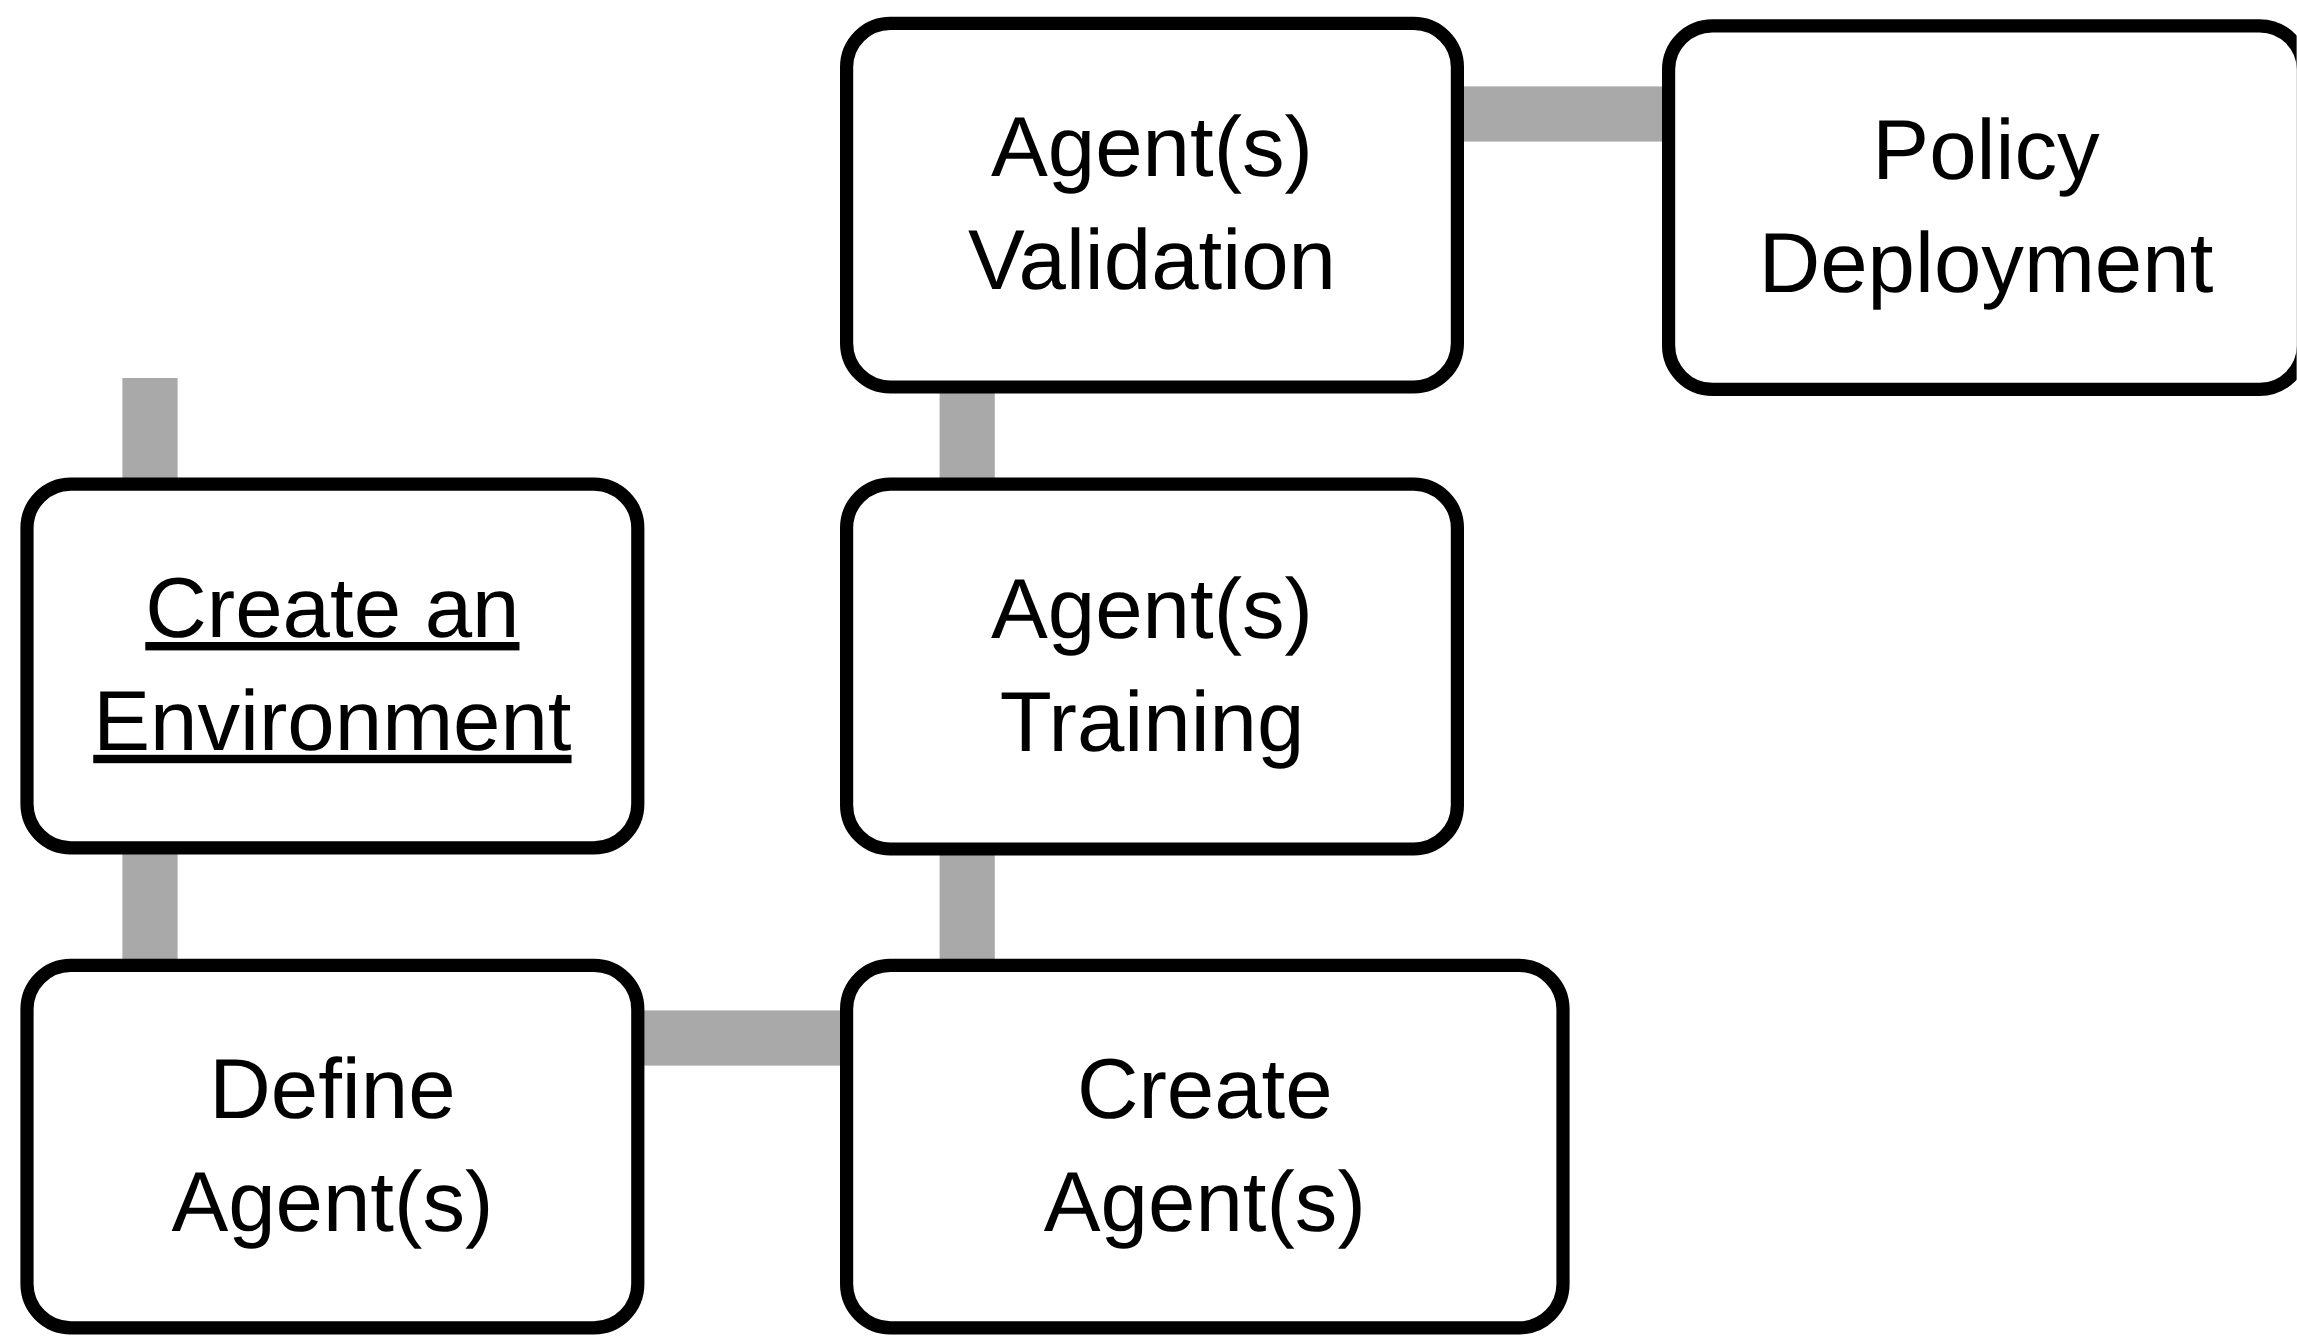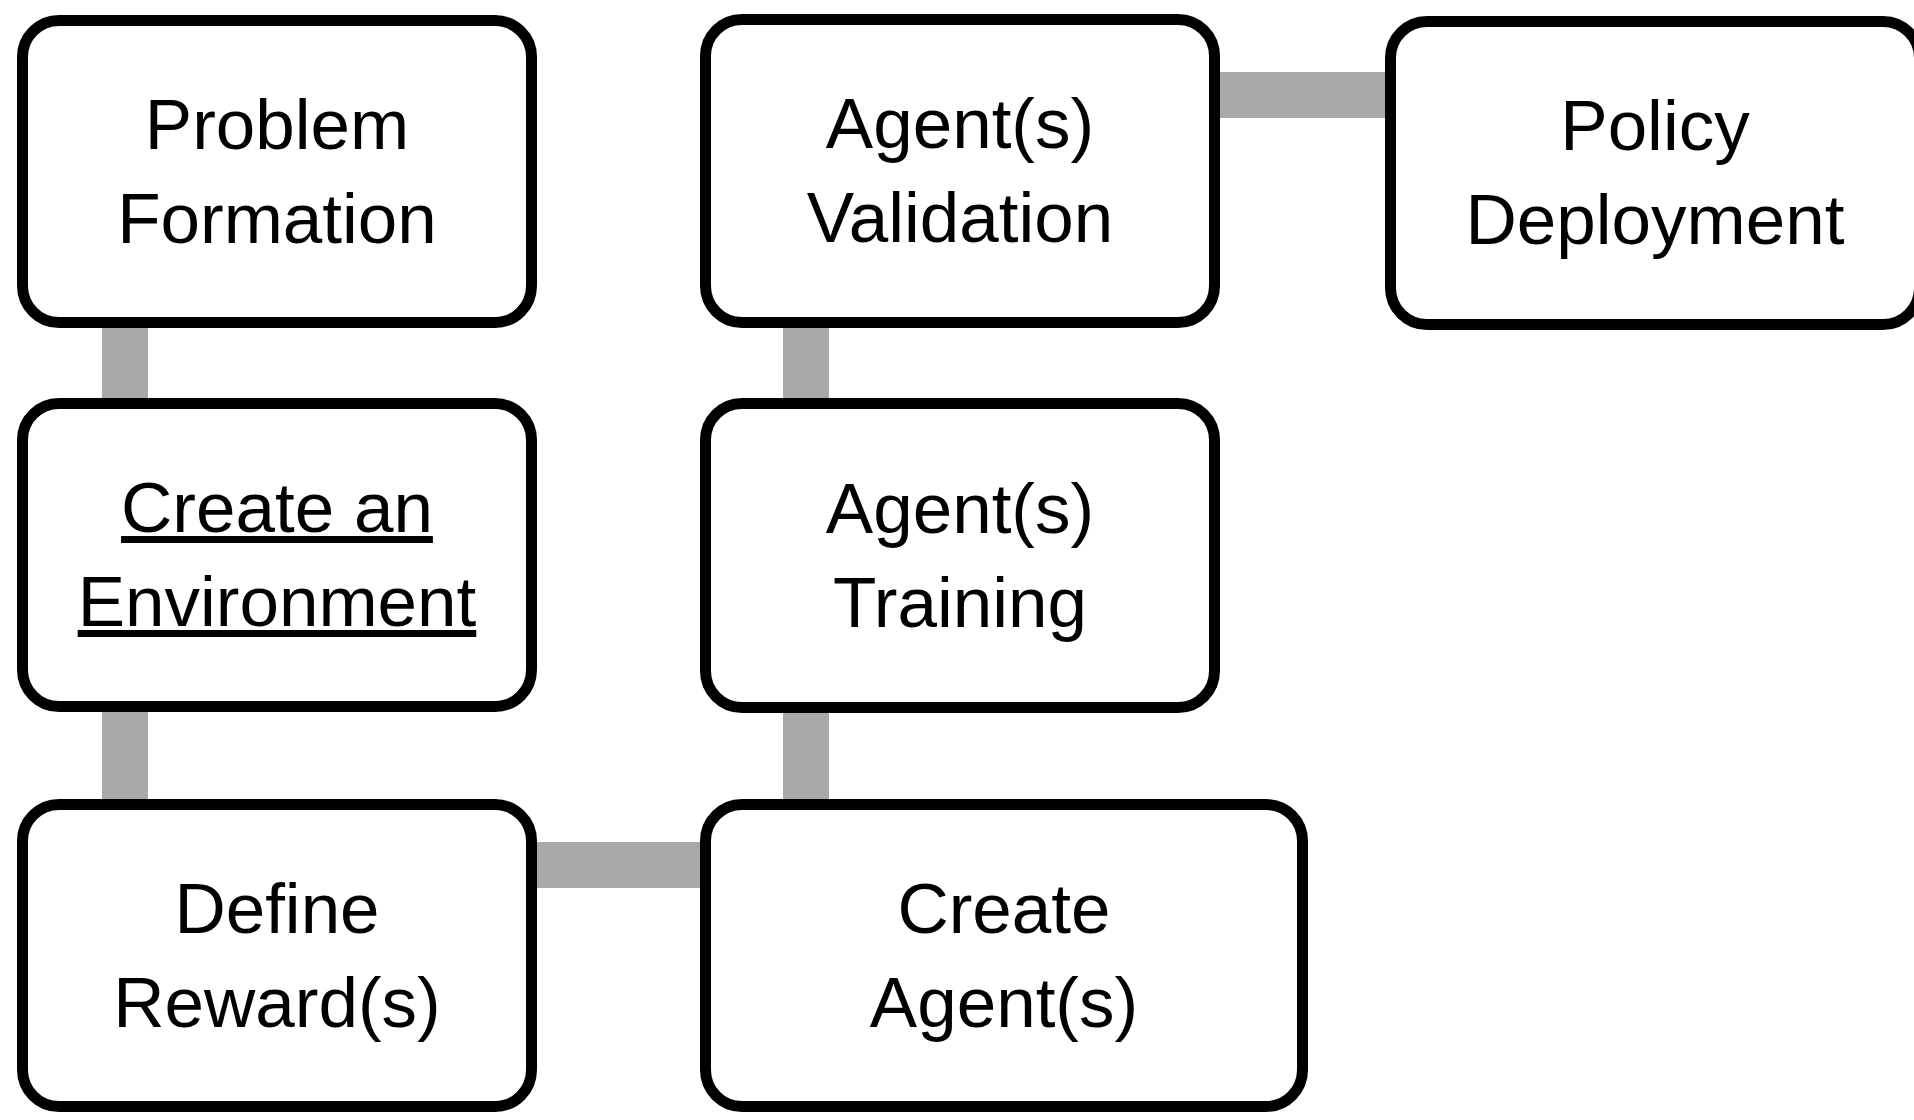--- a/index.html
+++ b/index.html
@@ -60,33 +60,29 @@
 
 <div class="canvas">
 
   <div class="connector" id="edge-problem-to-environment"></div>
   <div class="connector" id="edge-environment-to-rewards"></div>
   <div class="connector" id="edge-validation-to-training"></div>
   <div class="connector" id="edge-training-to-agents"></div>
   <div class="connector" id="edge-rewards-to-agents"></div>
   <div class="connector" id="edge-validation-to-policy"></div>
 
-  <div class="node" id="node-problem-formation">
-    <span class="label">Problem
-Formation</span>
-  </div>
 
   <div class="node" id="node-create-environment">
     <span class="label">Create an
 Environment</span>
   </div>
 
   <div class="node" id="node-define-rewards">
     <span class="label">Define
-Reward(s)</span>
+Agent(s)</span>
   </div>
 
   <div class="node" id="node-agents-validation">
     <span class="label">Agent(s)
 Validation</span>
   </div>
 
   <div class="node" id="node-agents-training">
     <span class="label">Agent(s)
 Training</span>

